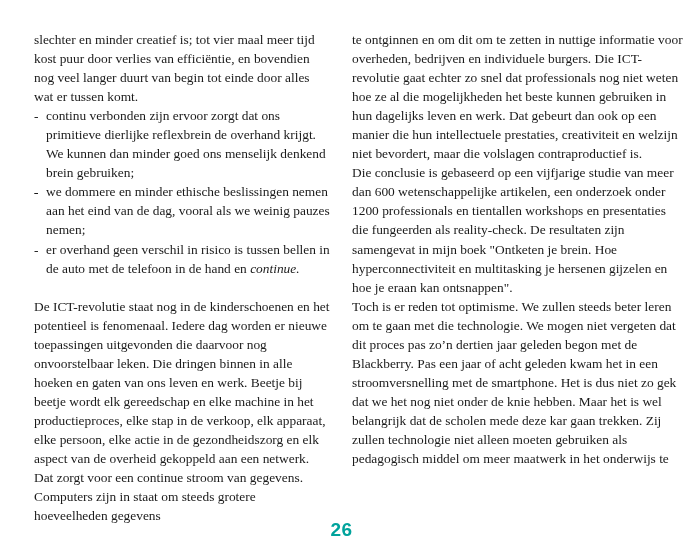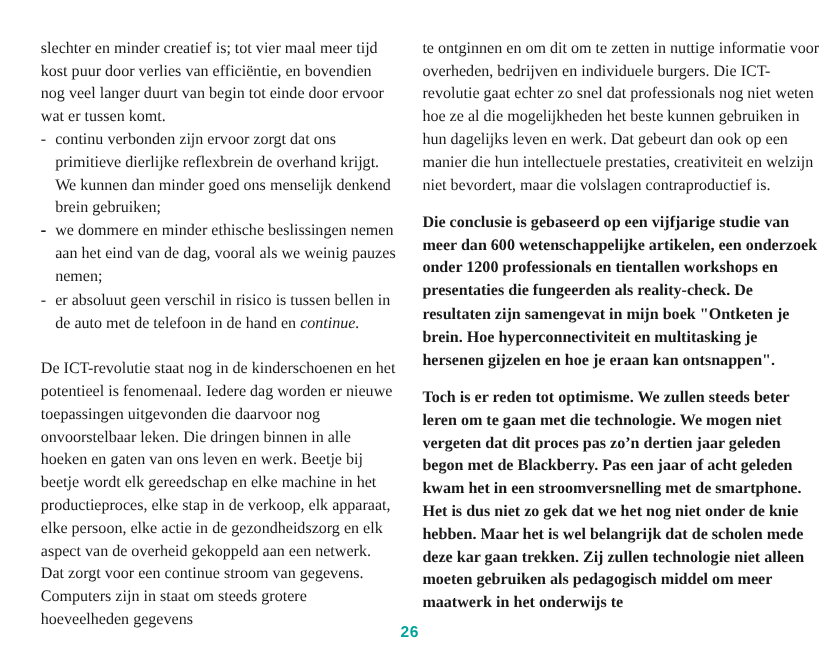--- a/index.html
+++ b/index.html
@@ -53,22 +53,21 @@
     padding-left: 18px;
   }
 
   p.para {
     margin: 0;
     padding: 0;
     hyphens: none;
   }
 
   p.para + p.para {
-    margin-top: 12px;
-    font-weight: bold;
+    margin-top: 0;
   }
 
   p.gap {
     margin-top: 19.05px;
   }
 
   ul.bullets {
     margin: 0;
     padding: 0;
     list-style: none;
@@ -93,51 +92,51 @@
   }
 
   .pagenum {
     position: absolute;
     left: 0;
     top: 519px;
     width: 683px;
     text-align: center;
     font-family: "Liberation Sans", "DejaVu Sans", sans-serif;
     font-weight: bold;
-    font-size: 13px;
+    font-size: 19px;
     letter-spacing: 0.5px;
     color: #00a39c;
   }
 </style>
 </head>
 <body>
 
 <div class="page">
 
   <div class="columns">
 
     <div class="col col-left">
 
-      <p class="para">slechter en minder creatief is; tot vier maal meer tijd kost  puur door verlies van efficiëntie, en bovendien nog veel langer duurt van begin tot einde door ervoor wat er tussen komt.</p>
+      <p class="para">slechter en minder creatief is; tot vier maal meer tijd kost  puur door verlies van efficiëntie, en bovendien nog veel langer duurt van begin tot einde door alles wat er tussen komt.</p>
 
       <ul class="bullets">
         <li>
           <span class="dash">-</span>
           <span>continu verbonden zijn ervoor zorgt dat ons primitieve dierlijke reflexbrein de overhand krijgt. We kunnen dan minder goed ons menselijk denkend brein gebruiken;</span>
         </li>
         <li>
           <span class="dash">-</span>
         </li>
         <li>
           <span class="dash">-</span>
           <span>we dommere en minder ethische beslissingen nemen aan het eind van de dag, vooral als we weinig pauzes nemen;</span>
         </li>
         <li>
           <span class="dash">-</span>
-          <span><span>er absoluut geen verschil in risico is tussen bellen in de auto met de telefoon in de hand en </span><span class="ital">continue.</span></span>
+          <span><span>er overhand geen verschil in risico is tussen bellen in de auto met de telefoon in de hand en </span><span class="ital">continue.</span></span>
         </li>
       </ul>
 
       <p class="para gap">De ICT-revolutie staat nog in de kinderschoenen en het potentieel is fenomenaal. Iedere dag worden er nieuwe toepassingen uitgevonden die daarvoor nog onvoorstelbaar leken. Die dringen binnen in alle hoeken en gaten van ons leven en werk. Beetje bij beetje wordt elk gereedschap en elke machine in het productieproces, elke stap in de verkoop, elk apparaat, elke persoon, elke actie in de gezondheidszorg en elk aspect van de overheid gekoppeld aan een netwerk. Dat zorgt voor een continue stroom van gegevens. Computers zijn in staat om steeds grotere hoeveelheden gegevens</p>
 
     </div>
 
     <div class="col col-right">
 
       <p class="para">te ontginnen en om dit om te zetten in nuttige informatie voor overheden, bedrijven en individuele burgers. Die ICT-revolutie gaat echter zo snel dat professionals nog niet weten hoe ze al die mogelijkheden het beste kunnen gebruiken in hun dagelijks leven en werk. Dat gebeurt dan ook op een manier die hun intellectuele prestaties, creativiteit en welzijn niet bevordert, maar die volslagen contraproductief is.</p>

